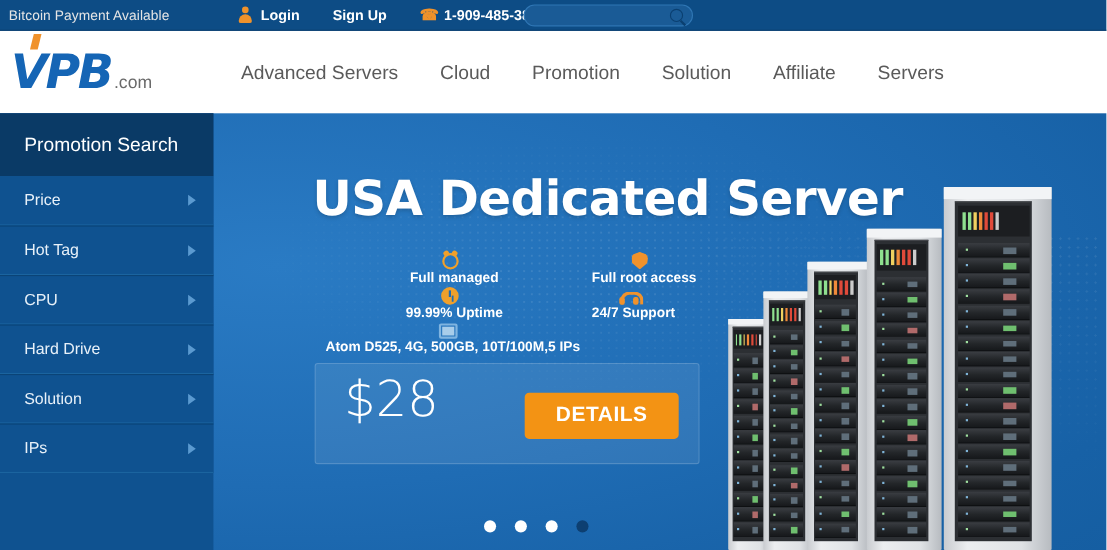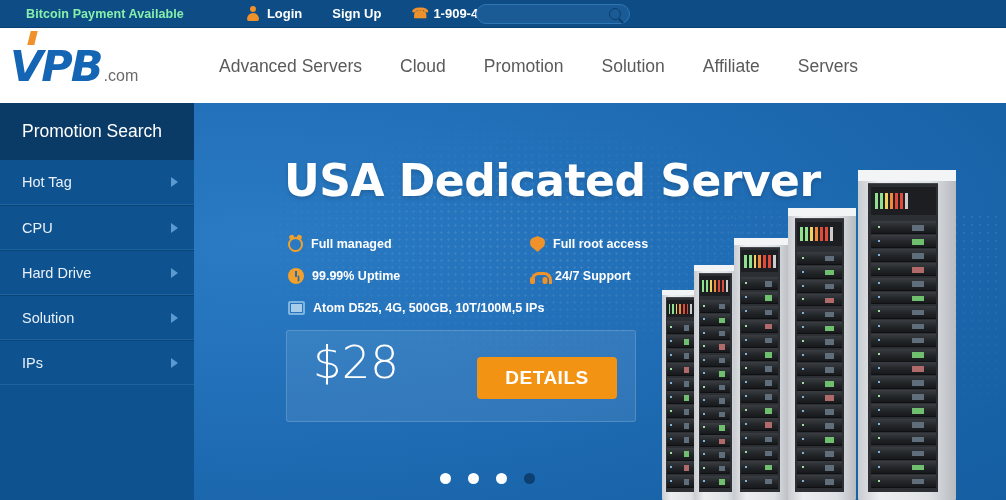--- a/index.html
+++ b/index.html
@@ -13,22 +13,22 @@
 
   
   .topbar {
     position: absolute; top: 0; left: 0;
     width: 1006px; height: 28px;
     background: #0d4c85;
     border-bottom: 1px solid #0a3f70;
     display: flex; align-items: center;
   }
   .topbar-tagline {
-    color: #86efac; font-size: 12.5px; font-weight: bold;
-    margin-left: 26px; letter-spacing: .1px; white-space: nowrap;
+    color: #e5e5e5; font-size: 12.5px; font-weight: normal;
+    margin-left: 8px; letter-spacing: .1px; white-space: nowrap;
   }
   .topbar-right {
     display: flex; align-items: center; margin-left: 62px; gap: 0px;
   }
   .tb-item {
     display: flex; align-items: center;
     color: #ffffff; font-size: 13px; font-weight: bold;
     white-space: nowrap;
   }
   .tb-login { margin-left: 0px; }
@@ -163,21 +163,21 @@
     text-shadow: 0 2px 4px rgba(0,0,0,0.18);
     font-family: "DejaVu Sans", sans-serif;
     white-space: nowrap;
   }
   .features {
     position: absolute; left: 288px; top: 125px;
     width: 370px;
   }
   .feat-row { display: flex; height: 32px; align-items: center; }
   .feat {
-    display: flex; align-items: center; white-space: nowrap;
+    display: flex; align-items: center; white-space: nowrap; flex-direction: column;
   }
   .feat-a { width: 242px; }
   .feat-label {
     color: #ffffff; font-size: 12.5px; font-weight: bold;
     margin-left: 8px;
   }
   .ic {
     width: 17px; height: 17px; flex: 0 0 auto; position: relative;
   }
   
@@ -696,20 +696,24 @@
             <span class="led" style="left: 14%; top: 295.693px; background: rgb(159, 224, 159);"></span>
             <span class="led" style="left: 62%; width: 12.74px; height: 5.64042px; top: 294.847px; background: rgb(95, 110, 122);"></span>
           </div>
         </div>
       </div>
   </div>
 
   <div class="sidebar">
     <div class="sidebar-head">Promotion Search</div>
     <div class="sb-item">
+      <span class="sb-label">Price</span>
+      <span class="sb-arrow"></span>
+    </div>
+    <div class="sb-item">
       <span class="sb-label">Hot Tag</span>
       <span class="sb-arrow"></span>
     </div>
     <div class="sb-item">
       <span class="sb-label">CPU</span>
       <span class="sb-arrow"></span>
     </div>
     <div class="sb-item">
       <span class="sb-label">Hard Drive</span>
       <span class="sb-arrow"></span>

